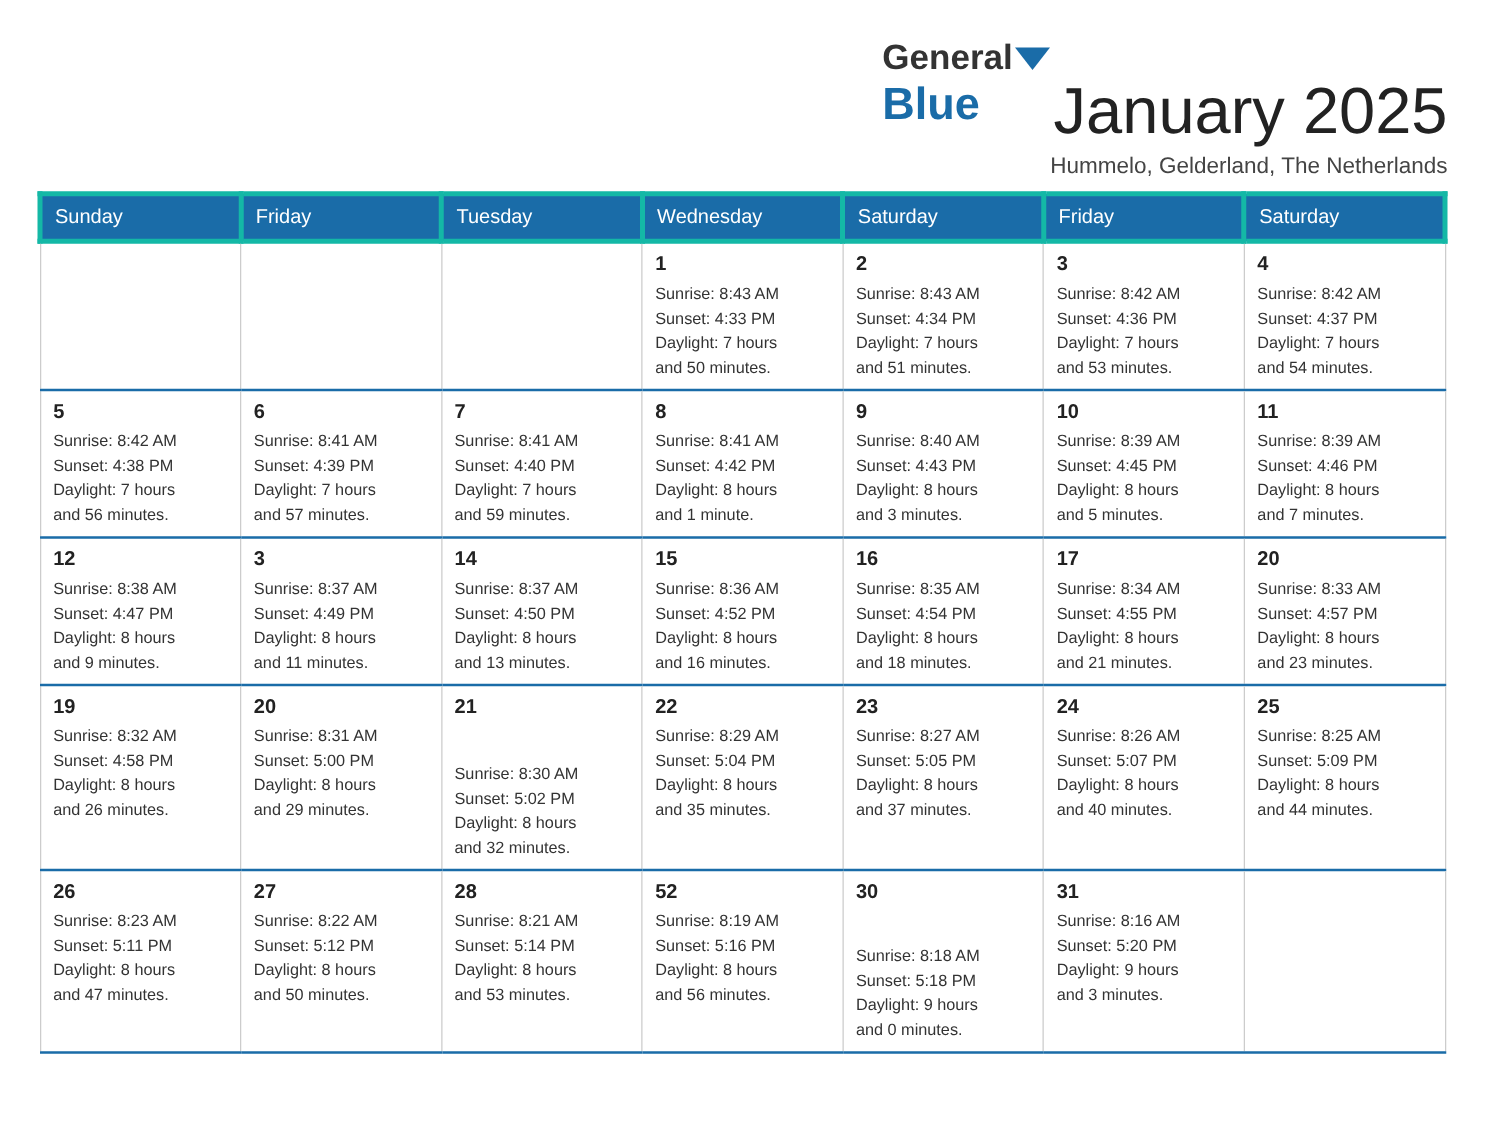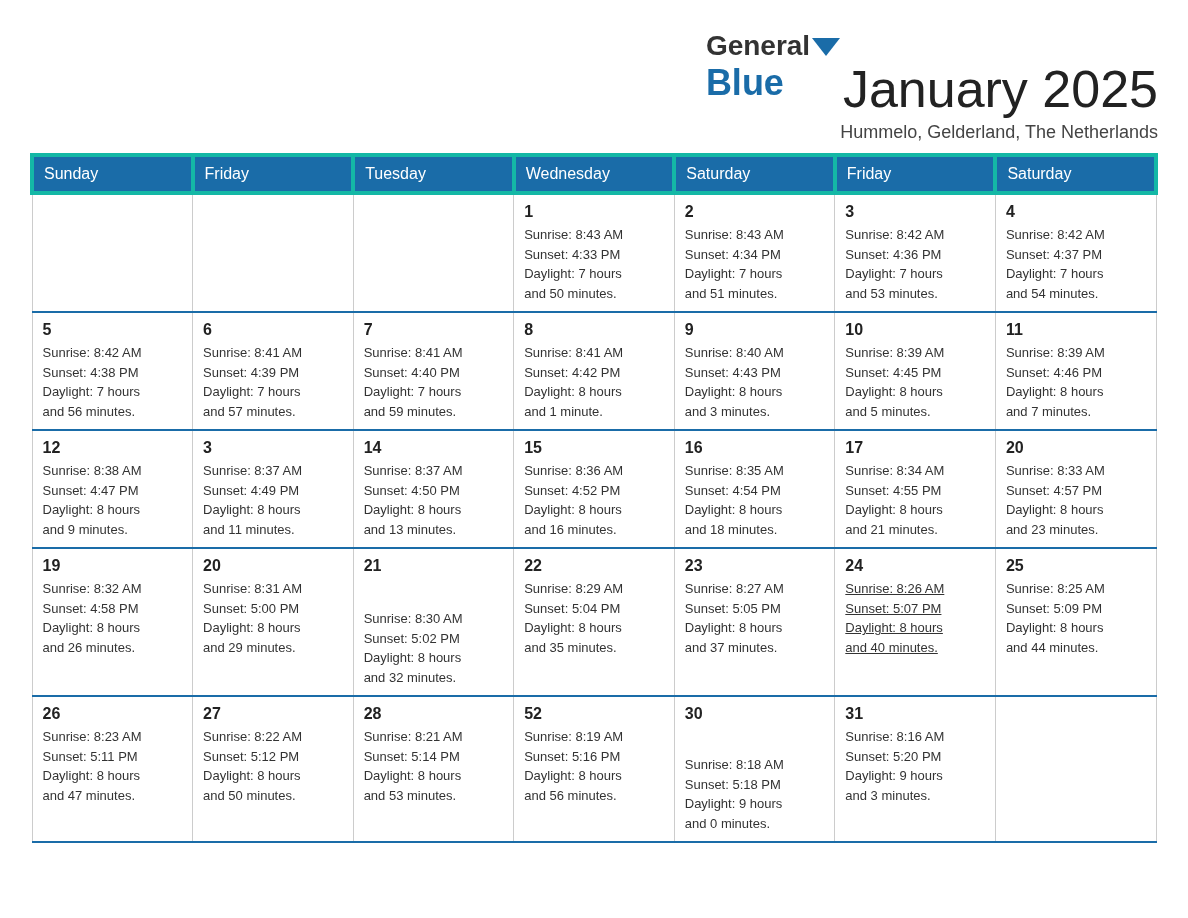--- a/index.html
+++ b/index.html
@@ -305,21 +305,21 @@
         </td>
         <td>
           <span class="day-number">23</span>
           <div class="day-info" style="white-space: pre-line;">Sunrise: 8:27 AM
 Sunset: 5:05 PM
 Daylight: 8 hours
 and 37 minutes.</div>
         </td>
         <td>
           <span class="day-number">24</span>
-          <div class="day-info" style="white-space: pre-line; text-decoration: underline;">Sunrise: 8:26 AM
+          <div class="day-info" style="white-space: pre-line;">Sunrise: 8:26 AM
 Sunset: 5:07 PM
 Daylight: 8 hours
 and 40 minutes.</div>
         </td>
         <td>
           <span class="day-number">25</span>
           <div class="day-info" style="white-space: pre-line;">Sunrise: 8:25 AM
 Sunset: 5:09 PM
 Daylight: 8 hours
 and 44 minutes.</div>

